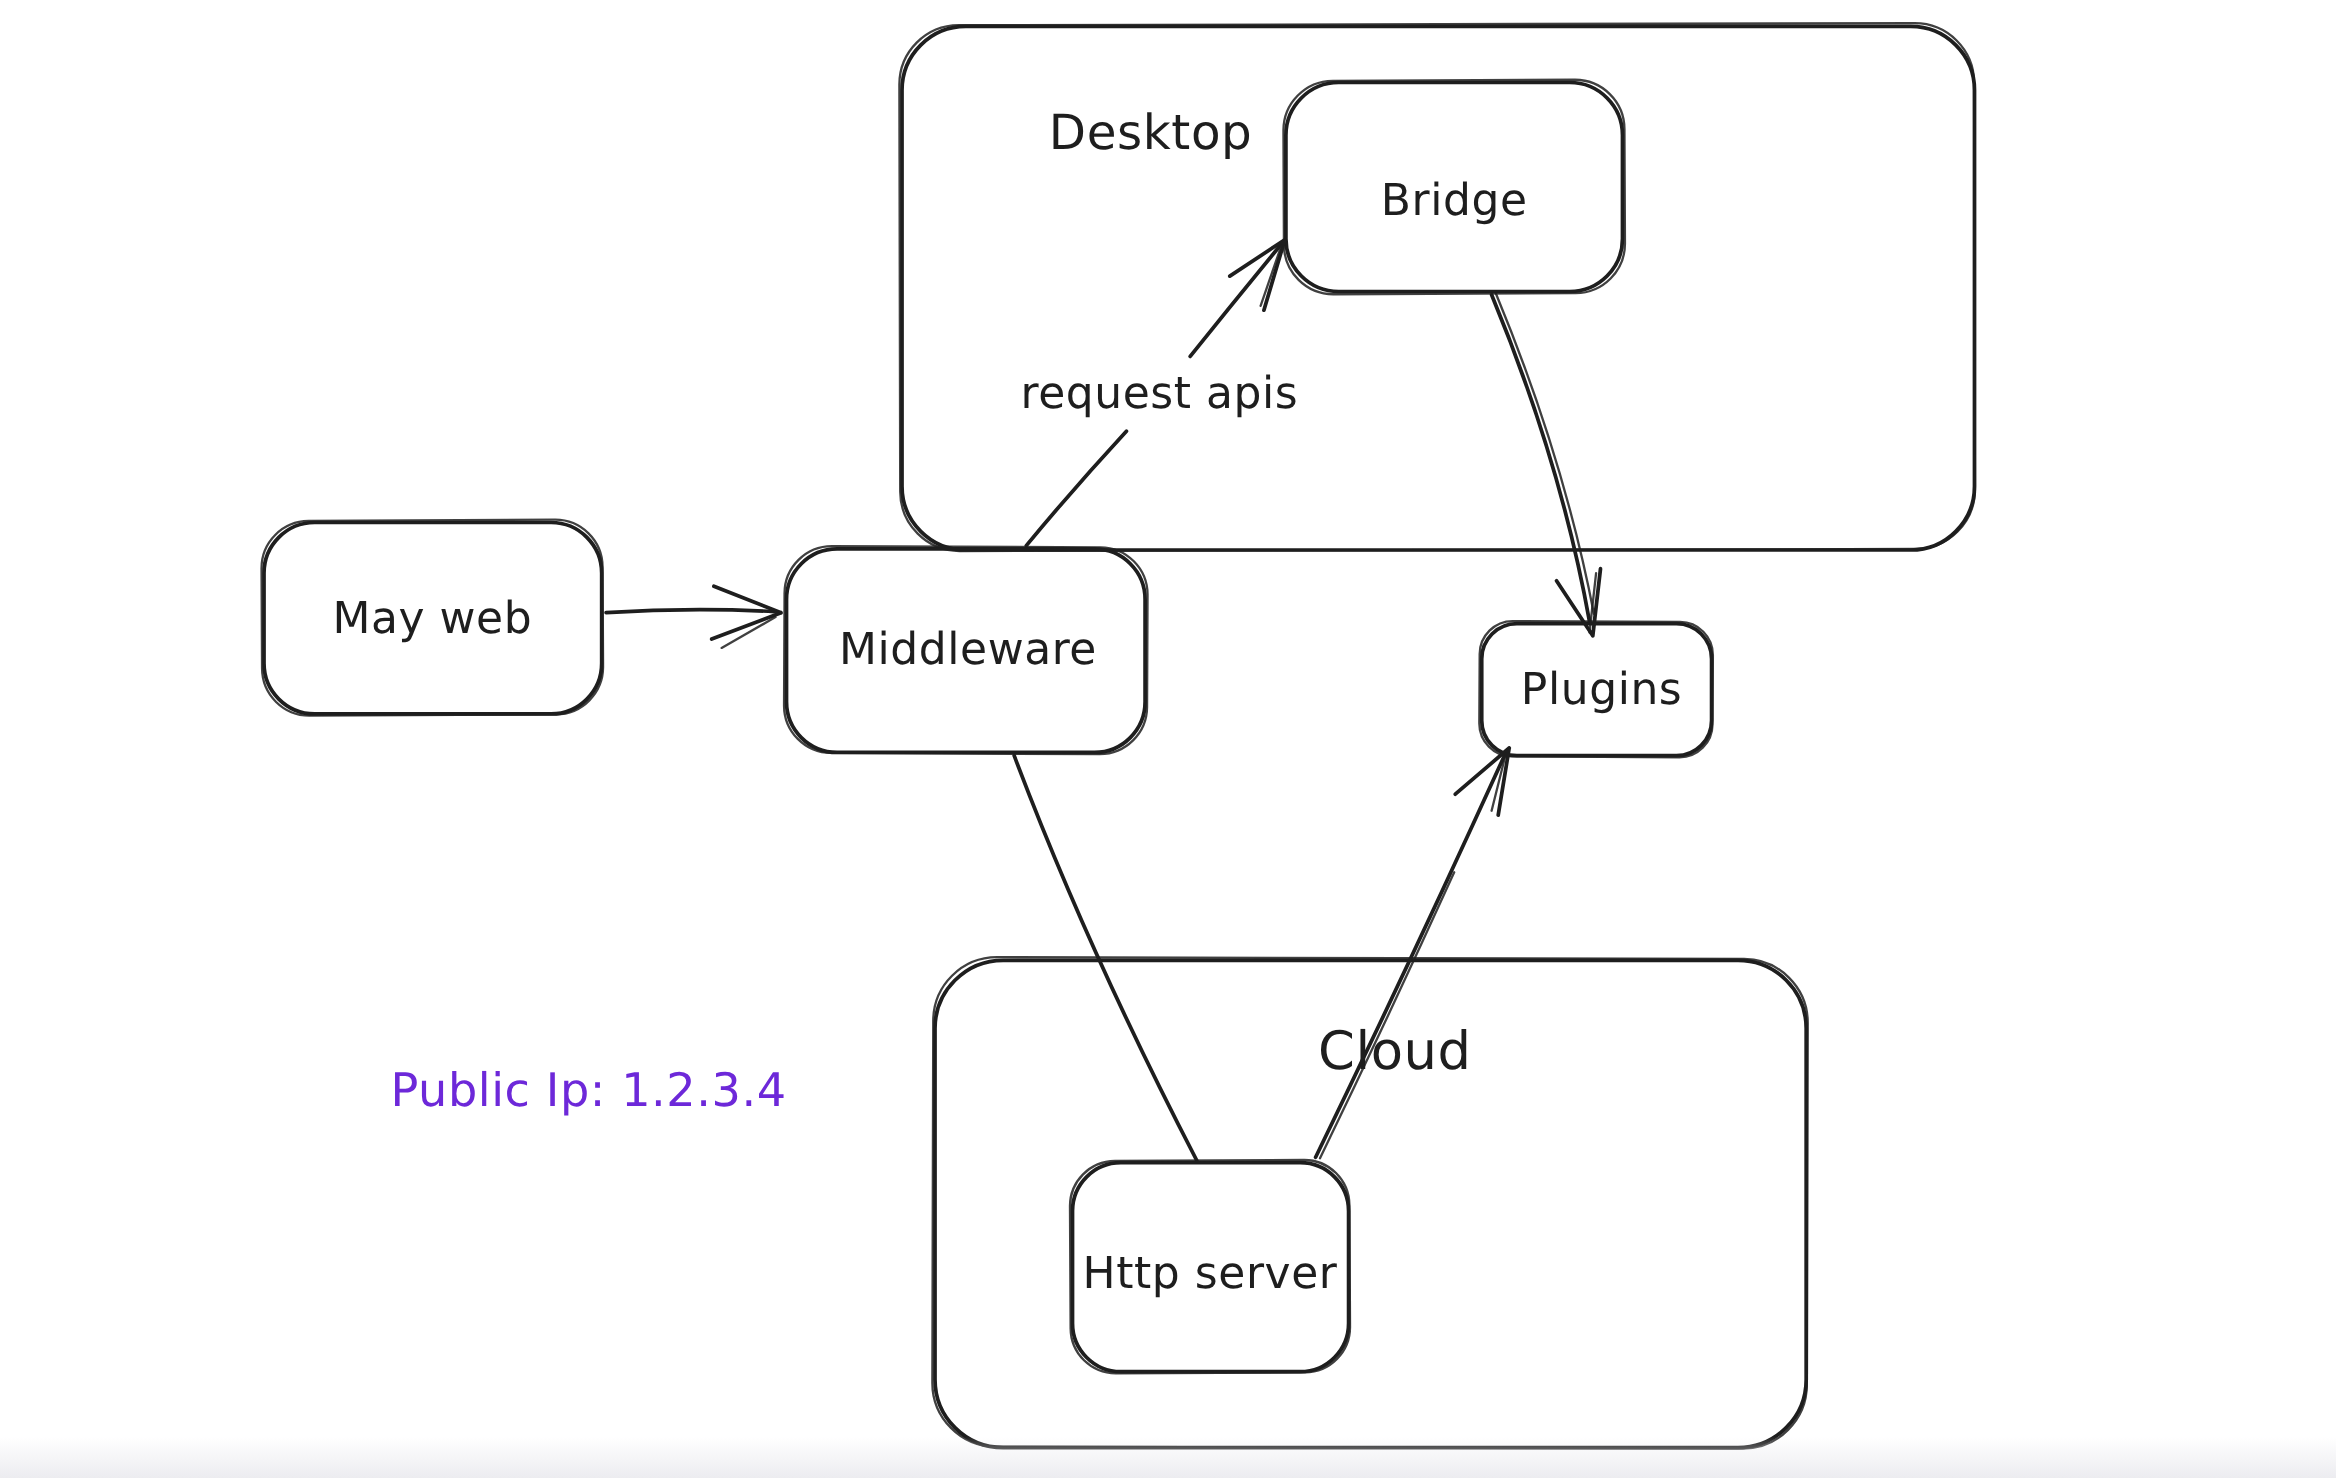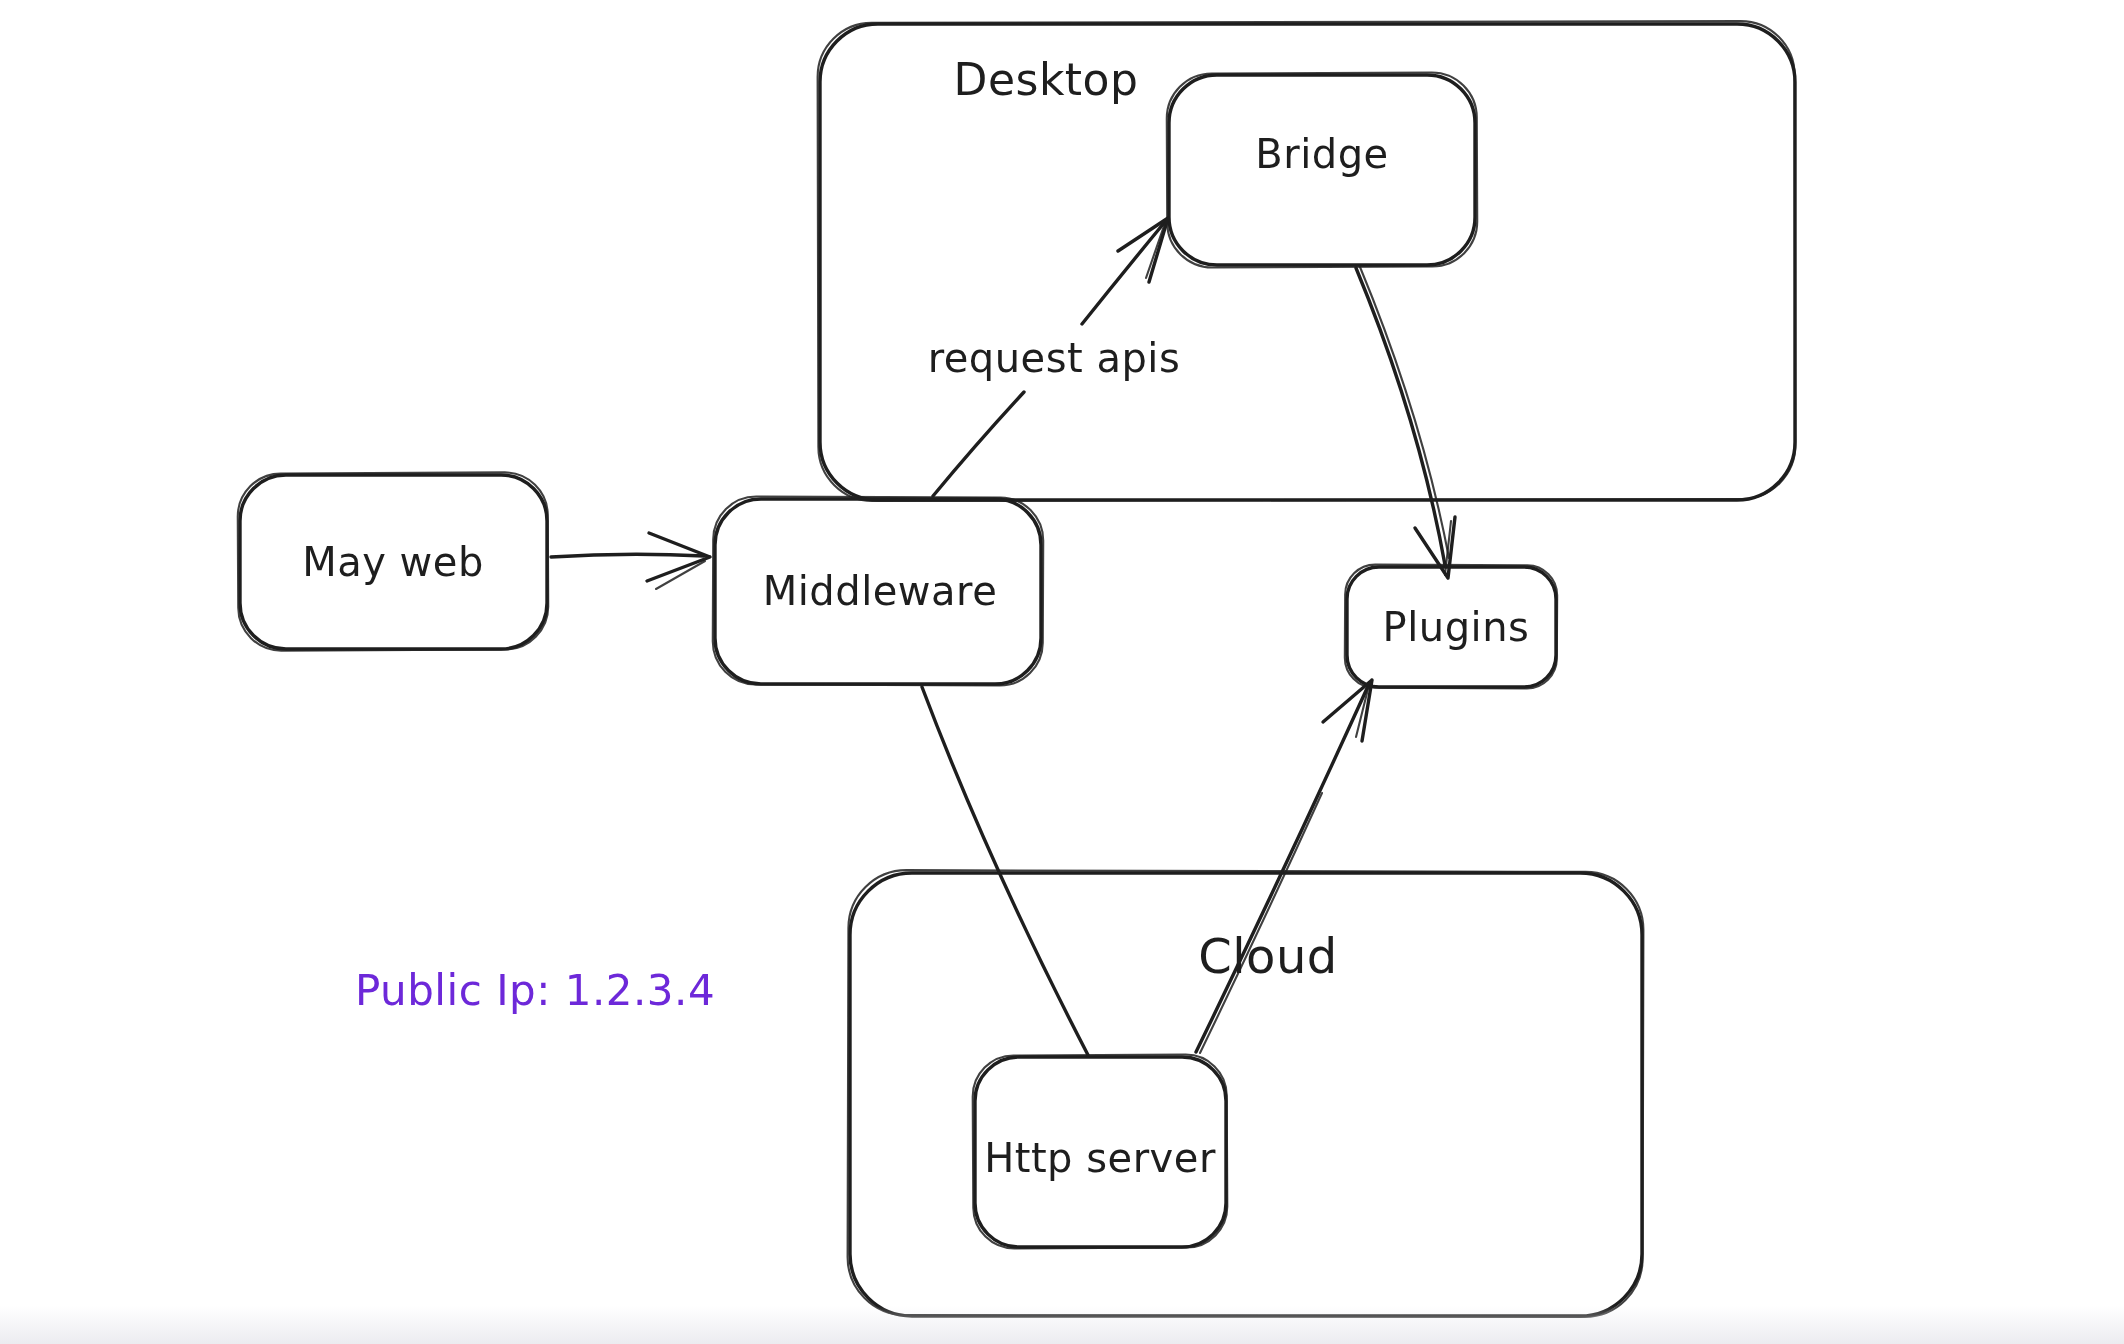--- a/index.html
+++ b/index.html
@@ -39,20 +39,21 @@
   .lbl {
     position: absolute;
     transform: translate(-50%, -50%);
     white-space: nowrap;
     font-size: 40px;
     letter-spacing: 0.5px;
     color: #1e1e1e;
   }
   .lbl.container-lbl {
     font-size: 44px;
+    margin-top: 42px;
   }
   .lbl.cloud-lbl {
     font-size: 48px;
   }
   .ann {
     position: absolute;
     left: 355px;
     top: 958px;
     font-size: 42px;
     line-height: 66px;
@@ -142,21 +143,21 @@
       <path class="p1" d="M1372,680 L1323,722 M1372,680 L1362,741"></path>
       <path class="p2" d="M1369,685 L1356,737"></path>
     </g>
   </svg>
 
   <div class="lbl container-lbl" style="left:1046px; top:79px;">Desktop</div>
   <div class="lbl cloud-lbl" style="left:1268px; top:956px;">Cloud</div>
 
   <div class="lbl" style="left:393px; top:562px;">May web</div>
   <div class="lbl" style="left:836px; top:591px;margin-left:44px;">Middleware</div>
-  <div class="lbl" style="left:1322px; top:154px;">Bridge</div>
+  <div class="lbl" style="left:1322px; top:182px;">Bridge</div>
   <div class="lbl" style="left:1456px; top:627px;">Plugins</div>
   <div class="lbl" style="left:1100px; top:1158px;">Http server</div>
 
   <div class="lbl" style="left:1054px; top:358px;">request apis</div>
 
   <div class="ann">
     <div>Public Ip: 1.2.3.4</div>
   </div>
 
   <div class="bottom-fade"></div>

